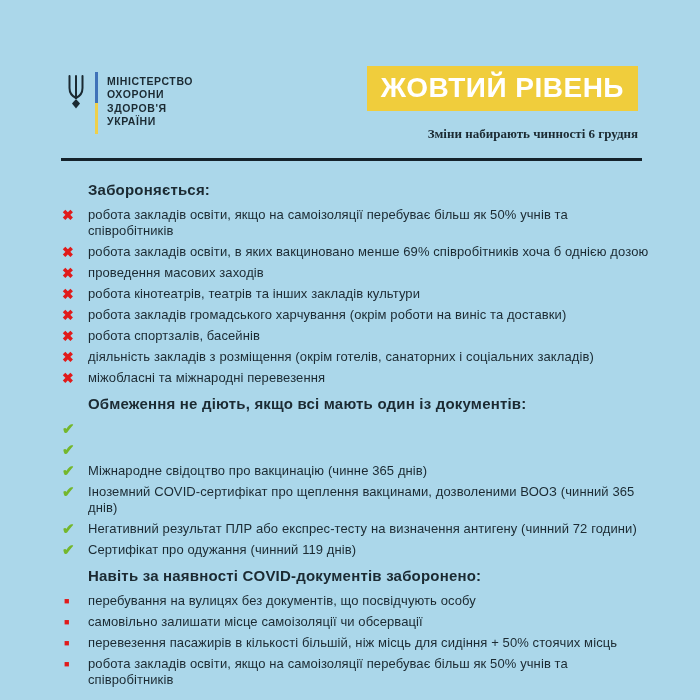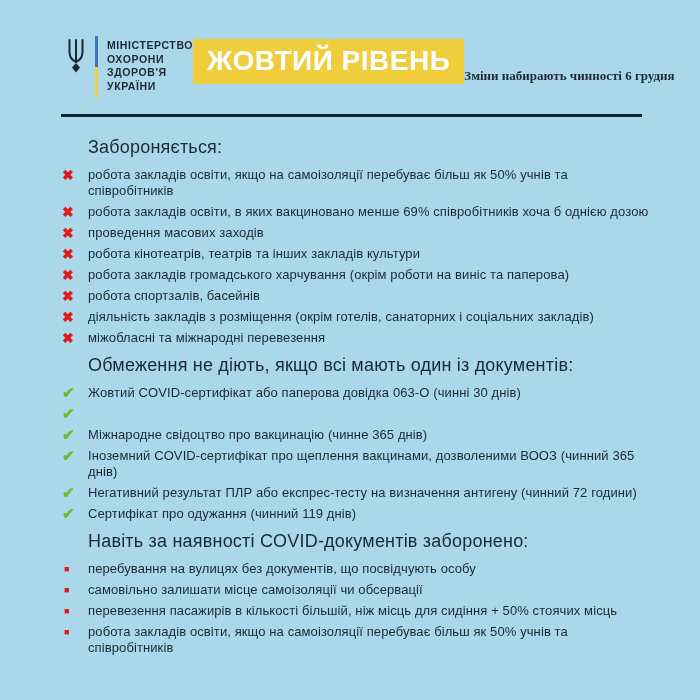--- a/index.html
+++ b/index.html
@@ -9,37 +9,38 @@
     font-family: "Liberation Sans", sans-serif;
     color: #1b2a32;
     overflow: hidden;
   }
   .canvas { width: 700px; height: 700px; position: relative; }
 
   
   header {
     display: flex;
     justify-content: space-between;
-    align-items: flex-start;
+    align-items: center;
     padding: 36px 62px 0 66px;
+    margin-top: 27px;
   }
   .logo { display: flex; align-items: flex-start; gap: 9px; }
   .trident-wrap { padding-top: 2px; }
   .logo-bar { width: 3px; height: 62px; display: flex; flex-direction: column; }
   .logo-bar .bar-blue { flex: 1; }
   .logo-bar .bar-yellow { flex: 1; }
   .ministry-name {
     font-size: 10.5px;
     font-weight: bold;
     line-height: 13.5px;
     letter-spacing: 0.6px;
     padding-top: 3px;
     color: #1b2a32;
   }
-  .header-right { display: flex; flex-direction: row; align-items: flex-end; margin-top: 3px; }
+  .header-right { display: flex; flex-direction: column; align-items: flex-end; margin-top: 3px; }
   .level-badge {
     color: #ffffff;
     font-size: 28px;
     font-weight: bold;
     letter-spacing: 0.5px;
     padding: 6px 14px 7px 14px;
     white-space: nowrap;
   }
   .effective-note {
     margin-top: 15px;
@@ -48,22 +49,22 @@
     white-space: nowrap;
     font-family: Liberation Serif, serif;
   }
 
   .divider { height: 3px; background: #14222b; margin: 16px 58px 0 61px; }
 
   
   main { padding: 20px 50px 0 62px; }
   section + section { margin-top: 9px; }
   h2 {
-    font-size: 18px;
-    font-weight: normal;
+    font-size: 15px;
+    font-weight: bold;
     margin: 0 0 9px 26px;
     letter-spacing: 0.2px;
   }
   ul { list-style: none; }
   li { display: flex; align-items: flex-start; margin-bottom: 5px; }
   .bullet {
     flex: 0 0 17px;
     margin-right: 9px;
     font-weight: bold;
     line-height: 16px;
@@ -129,21 +130,21 @@
           <li>
             <span class="bullet bullet-cross" style="color: rgb(224, 26, 26);">✖</span>
             <span class="item-text">проведення масових заходів</span>
           </li>
           <li>
             <span class="bullet bullet-cross" style="color: rgb(224, 26, 26);">✖</span>
             <span class="item-text">робота кінотеатрів, театрів та інших закладів культури</span>
           </li>
           <li>
             <span class="bullet bullet-cross" style="color: rgb(224, 26, 26);">✖</span>
-            <span class="item-text">робота закладів громадського харчування (окрім роботи на виніс та паперова)</span>
+            <span class="item-text">робота закладів громадського харчування (окрім роботи на виніс та доставки)</span>
           </li>
           <li>
             <span class="bullet bullet-cross" style="color: rgb(224, 26, 26);">✖</span>
             <span class="item-text">робота спортзалів, басейнів</span>
           </li>
           <li>
             <span class="bullet bullet-cross" style="color: rgb(224, 26, 26);">✖</span>
             <span class="item-text">діяльність закладів з розміщення (окрім готелів, санаторних і соціальних закладів)</span>
           </li>
           <li>
@@ -151,21 +152,20 @@
             <span class="item-text">міжобласні та міжнародні перевезення</span>
           </li>
         </ul>
     </section>
 
     <section>
       <h2>Обмеження не діють, якщо всі мають один із документів:</h2>
       <ul>
           <li>
             <span class="bullet bullet-check" style="color: rgb(116, 183, 44);">✔</span>
-            <span class="item-text">Жовтий COVID-сертифікат або паперова довідка 063-О (чинні 30 днів)</span>
           </li>
           <li>
             <span class="bullet bullet-check" style="color: rgb(116, 183, 44);">✔</span>
           </li>
           <li>
             <span class="bullet bullet-check" style="color: rgb(116, 183, 44);">✔</span>
             <span class="item-text">Міжнародне свідоцтво про вакцинацію (чинне 365 днів)</span>
           </li>
           <li>
             <span class="bullet bullet-check" style="color: rgb(116, 183, 44);">✔</span>

